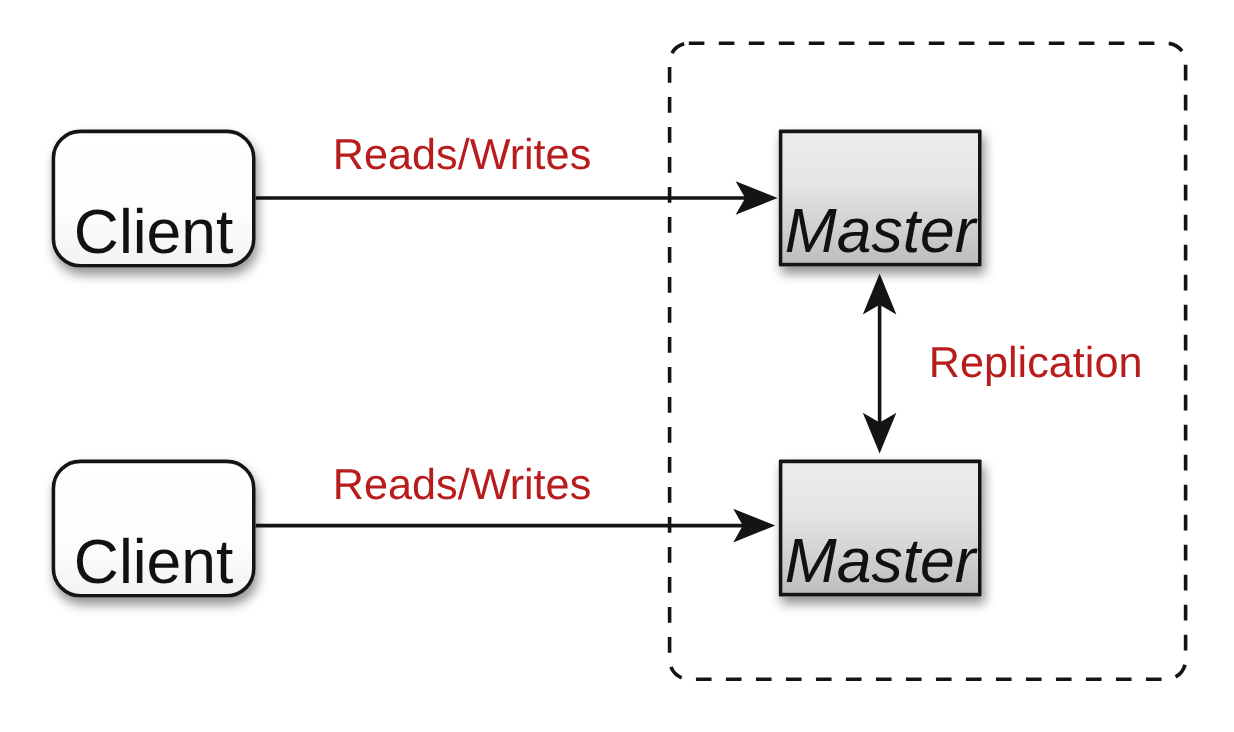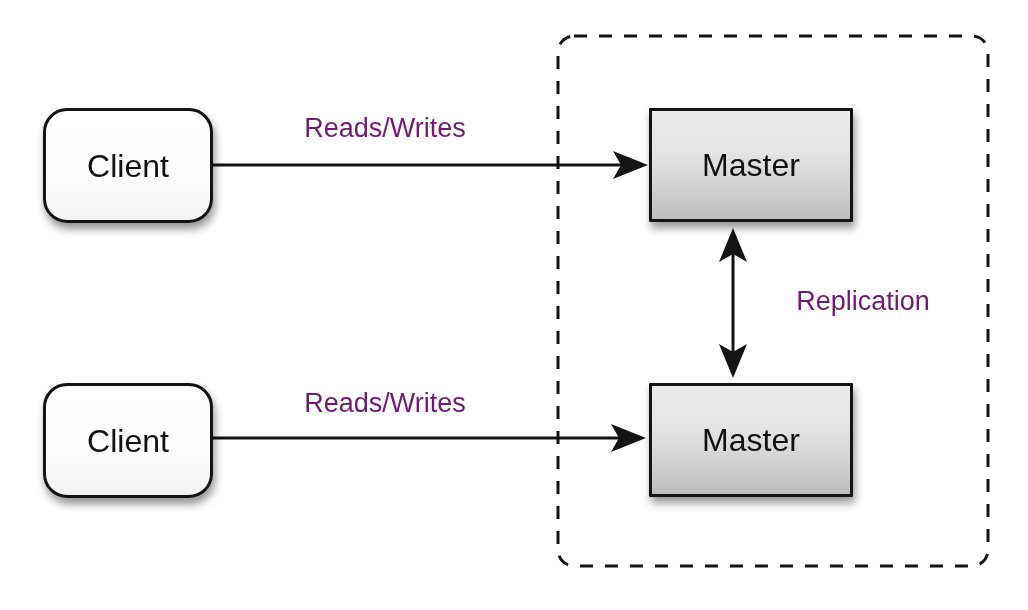--- a/index.html
+++ b/index.html
@@ -20,49 +20,50 @@
     position: absolute;
     left: 0; top: 0;
     width: 1028px;
     height: 610px;
   }
   .node {
     position: absolute;
     box-sizing: border-box;
     border: 3px solid #141414;
     display: flex;
-    align-items: center;
+    align-items: flex-end;
     justify-content: center;
-    font-size: 32px;
+    font-size: 52px;
     line-height: 1;
     box-shadow: 2px 6px 9px rgba(0,0,0,0.42);
   }
   .client {
     width: 170px;
     height: 115px;
     border-radius: 24px;
     background: linear-gradient(180deg, #ffffff 0%, #fdfdfd 60%, #f3f3f3 100%);
   }
   .client--top { left: 43px; top: 108px; }
   .client--bottom { left: 43px; top: 383px; }
   .master {
-    width: 204px;
+    width: 169px;
     height: 114px;
     border-radius: 1px;
     background: linear-gradient(180deg, #ececec 0%, #e4e4e4 40%, #d2d2d2 70%, #bdbdbd 100%);
+    font-style: italic;
   }
   .master--top { left: 649px; top: 108px; }
   .master--bottom { left: 649px; top: 383px; }
   .edge-label {
     position: absolute;
     transform: translate(-50%, -50%);
     white-space: nowrap;
-    font-size: 27px;
+    font-size: 36px;
     line-height: 1.1;
-    color: #701a75;
+    color: #b91c1c;
   }
   .edge-label--rw1 { left: 385px; top: 129px; }
   .edge-label--rw2 { left: 385px; top: 404px; }
   .edge-label--replication { left: 863px; top: 302px; text-align: right; }
 </style>
 </head>
 <body>
 
 <div class="canvas">
 

